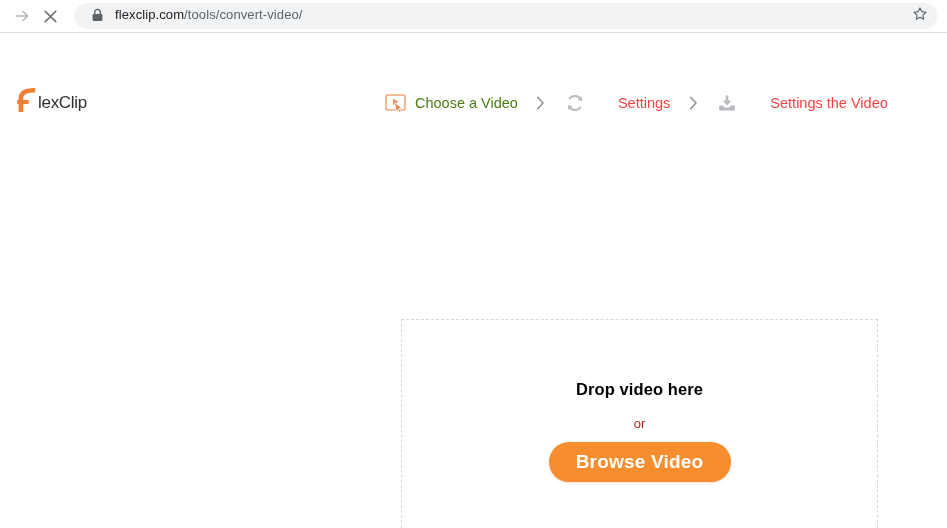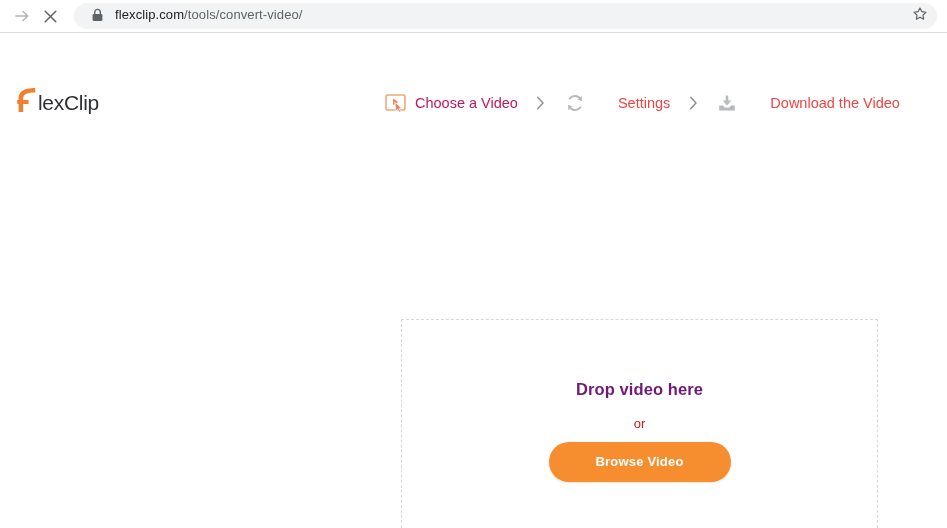--- a/index.html
+++ b/index.html
@@ -100,21 +100,21 @@
   #logo {
     position: absolute;
     left: 16px;
     top: 54px;
     display: flex;
     align-items: center;
     height: 30px;
   }
   #logo-f { display: block; margin-right: 1px; }
   #logo-word {
-    font-size: 21px;
+    font-size: 17px;
     font-weight: 400;
     color: #2f3033;
     letter-spacing: -0.3px;
     line-height: 1;
     font-family: "Liberation Sans", sans-serif;
   }
 
   
   #steps {
     position: absolute;
@@ -137,21 +137,21 @@
     justify-content: center;
     flex: 0 0 auto;
   }
   .step-icon svg { display: block; }
   .step-label {
     font-size: 14.5px;
     margin-left: 9px;
     white-space: nowrap;
     line-height: 1;
   }
-  .step.active .step-label { color: #be185d; }
+  .step.active .step-label { color: #4d7c0f; }
   .step.inactive .step-label { color: #ef4444; margin-left: 32px; }
 
   .step-sep {
     width: 46px;
     display: flex;
     align-items: center;
     justify-content: center;
     color: #8d9095;
     flex: 0 0 auto;
   }
@@ -167,40 +167,40 @@
     border: 1px dashed #d6d8dc;
     background: #ffffff;
     display: flex;
     flex-direction: column;
     align-items: center;
     justify-content: center;
   }
   #drop-title {
     font-size: 16.5px;
     font-weight: 700;
-    color: #701a75;
+    color: #000000;
     letter-spacing: 0.1px;
     line-height: 1;
     margin-top: -4px;
   }
   #drop-or {
     font-size: 13px;
     color: #b91c1c;
     margin-top: 19px;
     line-height: 1;
   }
   #browse-btn {
     margin-top: 12px;
     width: 182px;
     height: 40px;
     border: none;
     border-radius: 20px;
     background: #f68d2e;
     color: #ffffff;
-    font-size: 13px;
+    font-size: 19px;
     font-weight: 700;
     font-family: "Liberation Sans", sans-serif;
     letter-spacing: 0.2px;
     cursor: pointer;
     display: flex;
     align-items: center;
     justify-content: center;
     box-shadow: 0 1px 2px rgba(246,141,46,0.25);
   }
 </style>
@@ -299,21 +299,21 @@
         </span>
       </div>
 
       <div class="step inactive">
         <span class="step-icon">
           <svg width="20" height="20" viewBox="0 0 20 20" fill="none">
             <path d="M8.7 2.4h2.6v5.0h3.0L10 12.6 5.7 7.4h3.0V2.4z" fill="#b6b9bd"></path>
             <path d="M2.2 12.4h3.6l1.9 2.1h4.6l1.9-2.1h3.6v5.2H2.2v-5.2z" fill="#b6b9bd"></path>
           </svg>
         </span>
-        <span class="step-label">Download the Video</span>
+        <span class="step-label">Settings the Video</span>
       </div>
 
     </div>
   </div>
 
   <div id="dropzone">
     <div id="drop-title">Drop video here</div>
     <div id="drop-or">or</div>
     <button id="browse-btn">Browse Video</button>
   </div>

